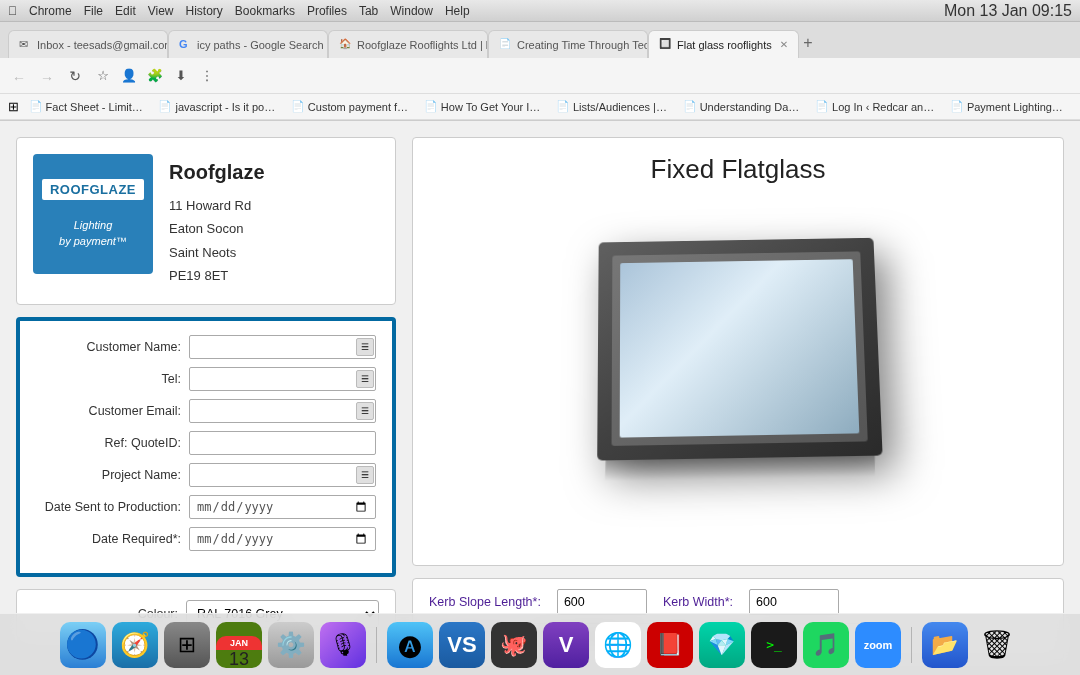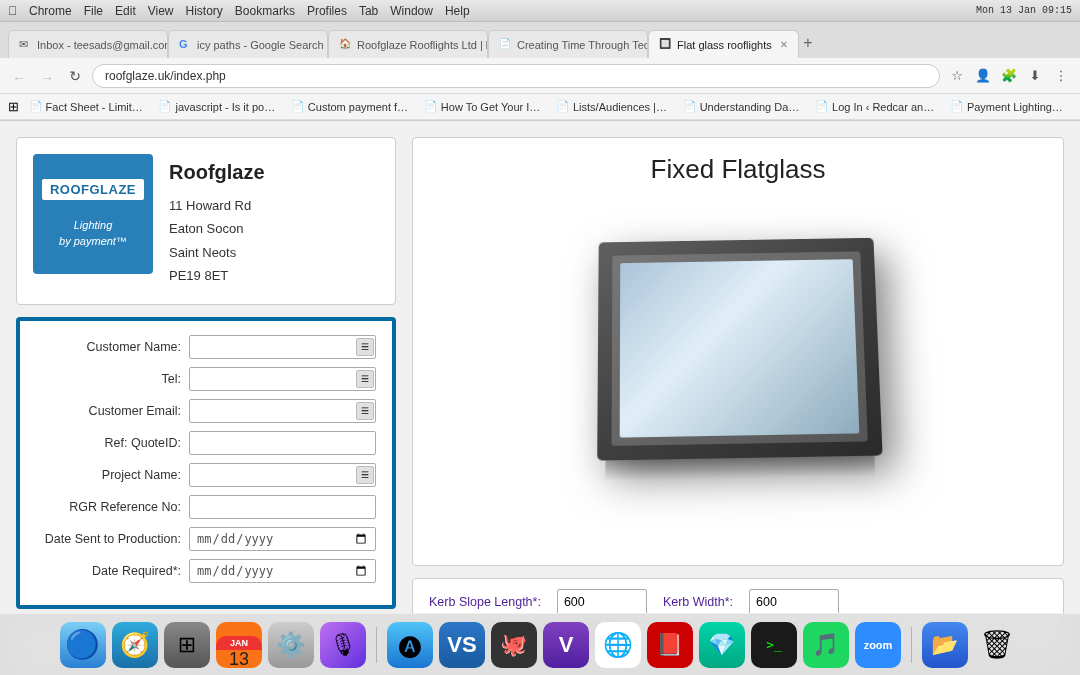--- a/index.html
+++ b/index.html
@@ -18,21 +18,21 @@
       height: 22px;
       display: flex;
       align-items: center;
       padding: 0 8px;
       font-size: 12px;
       color: #333;
       border-bottom: 1px solid #bbb;
     }
     .os-bar-left { display: flex; align-items: center; gap: 12px; }
     .os-bar-center { flex: 1; text-align: center; font-weight: 600; font-size: 12px; }
-    .os-bar-right { display: flex; align-items: flex-end; gap: 8px; font-size: 10px; font-family: Liberation Mono, monospace; }
+    .os-bar-right { display: flex; align-items: flex-end; gap: 8px; font-size: 16px; }
 
     
     .browser-chrome {
       background: #f0f0f0;
       border-bottom: 1px solid #ccc;
     }
     .tab-bar {
       display: flex;
       align-items: flex-end;
       padding: 6px 8px 0 8px;
@@ -448,23 +448,20 @@
       <span>Flat glass rooflights</span>
       <span class="tab-close">✕</span>
     </div>
     <span style="margin-left:4px;font-size:16px;color:#666;cursor:pointer;align-self:center;">+</span>
   </div>
 
   <div class="nav-bar">
     <button class="nav-btn disabled">←</button>
     <button class="nav-btn disabled">→</button>
     <button class="nav-btn">↻</button>
-    <div class="address-bar">
-      <span style="font-size:12px;color:#333;">roofglaze.uk/index.php</span>
-    </div>
     <div class="nav-icons">
       <button class="nav-icon-btn">☆</button>
       <button class="nav-icon-btn">👤</button>
       <button class="nav-icon-btn">🧩</button>
       <button class="nav-icon-btn">⬇</button>
       <button class="nav-icon-btn">⋮</button>
     </div>
   </div>
 
   <div class="bookmarks-bar">
@@ -555,24 +552,20 @@
       <div class="form-row">
         <label class="form-label">Ref: QuoteID:</label>
         <input type="text" class="form-input" style="">
       </div>
       <div class="form-row">
         <label class="form-label">Project Name:</label>
         <div class="form-input-icon">
           <input type="text" style="width: 100%; height: 24px; border: 1px solid rgb(170, 170, 170); border-radius: 2px; padding: 0px 22px 0px 6px; font-size: 12px; outline: none;">
           <button class="input-icon-btn">☰</button>
         </div>
-      </div>
-      <div class="form-row">
-        <label class="form-label">RGR Reference No:</label>
-        <input type="text" class="form-input" style="">
       </div>
       <div class="form-row">
         <label class="form-label">Date Sent to Production:</label>
         <input type="date" style="flex: 1 1 0%;">
       </div>
       <div class="form-row">
         <label class="form-label">Date Required*:</label>
         <input type="date" style="flex: 1 1 0%;">
       </div>
     </div>
@@ -649,21 +642,21 @@
 <div class="dock-bar">
   <div class="dock-item finder">
     <span style="font-size:28px;">🔵</span>
   </div>
   <div class="dock-item safari">
     <span style="font-size:24px;">🧭</span>
   </div>
   <div class="dock-item launchpad">
     <span style="font-size:22px;">⊞</span>
   </div>
-  <div class="dock-item calendar" style="background:#f97316;border-radius:10px;overflow:hidden;padding:0;">
+  <div class="dock-item calendar" style="background:#4d7c0f;border-radius:10px;overflow:hidden;padding:0;">
     <div class="dock-calendar-top">JAN</div>
     <div class="dock-calendar-num">13</div>
   </div>
   <div class="dock-item settings">
     <span style="font-size:24px;">⚙️</span>
   </div>
   <div class="dock-item siri">
     <span style="font-size:22px;">🎙</span>
   </div>
   <div class="dock-sep"></div>

